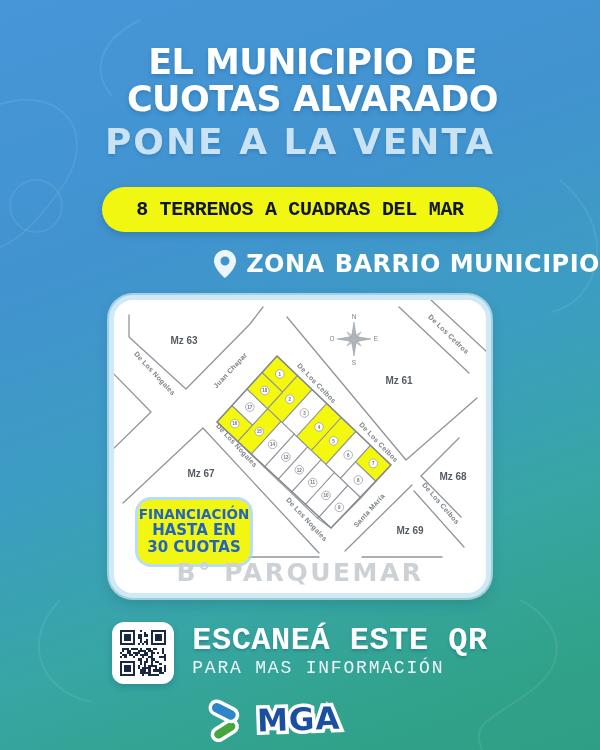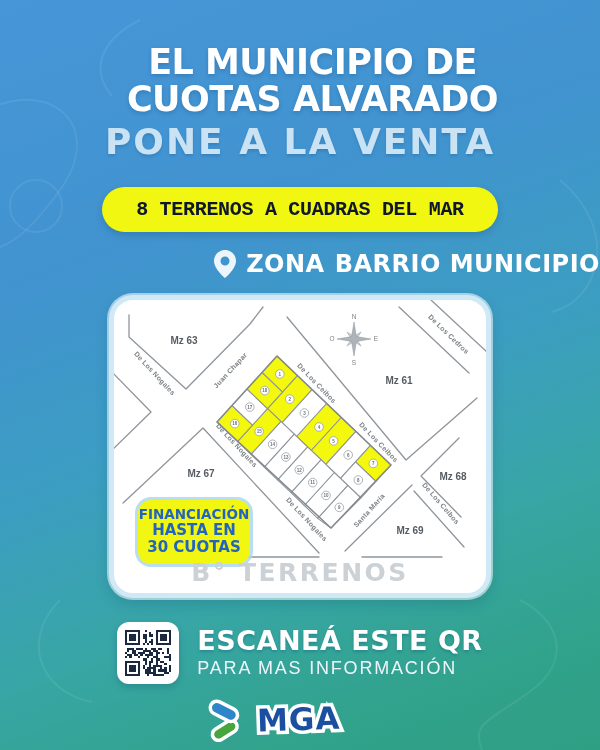--- a/index.html
+++ b/index.html
@@ -43,24 +43,24 @@
   .fin-badge .l2{font-size:15px;}
   .fin-badge .l3{font-size:15px;}
 
   .barrio{position:absolute;left:0;right:0;bottom:6px;text-align:center;color:#CCD1D5;
     font-weight:900;font-size:25px;letter-spacing:2.5px;}
 
   .qr-row{margin-top:24px;display:flex;align-items:center;justify-content:center;gap:18px;}
   .qr-box{width:62px;height:62px;background:#fff;border-radius:12px;box-sizing:border-box;padding:8px;
     box-shadow:0 3px 7px rgba(0,50,90,.22);}
   .qr-box svg{display:block;width:46px;height:46px;}
-  .qr-text .h{color:#fff;font-weight:900;font-size:27px;letter-spacing:.5px;line-height:30px;
-    text-shadow:0 2px 3px rgba(0,60,110,.25);}
+  .qr-text .h{color:#fff;font-weight:900;font-size:32px;letter-spacing:.5px;line-height:30px;
+    text-shadow:0 2px 3px rgba(0,60,110,.25);font-family:Liberation Mono, monospace;}
   .qr-text .s{color:#EEF6FC;font-weight:400;font-size:18px;letter-spacing:1.8px;line-height:24px;
-    font-family:Liberation Sans, sans-serif;}
+    font-family:Liberation Mono, monospace;}
 
   .logo-row{margin-top:12px;display:flex;justify-content:center;}
   .logo-row svg{transform:rotate(-2deg);}
   .logo-text{font-size:31px;font-weight:900;fill:#1B4F9F;stroke:#fff;stroke-width:7px;paint-order:stroke;
     letter-spacing:1px;font-family:"DejaVu Sans","Liberation Sans",sans-serif;}
 </style>
 </head>
 <body>
 
 <div class="flyer">
@@ -231,21 +231,21 @@
         <text class="compass-letter" x="-22" y="2.3">O</text>
       </g>
     </svg>
 
     <div class="fin-badge">
       <div class="l1">FINANCIACIÓN</div>
       <div class="l2">HASTA EN</div>
       <div class="l3">30 CUOTAS</div>
     </div>
 
-    <div class="barrio">B° TERRENOS</div>
+    <div class="barrio">B° PARQUEMAR</div>
   </div>
 
   <div class="qr-row">
     <div class="qr-box">
       <svg id="qr-svg" viewBox="0 0 21 21" shape-rendering="crispEdges" fill="#1B2940">
           <rect x="0" y="0" width="7" height="7"></rect>
           <rect x="1" y="1" width="5" height="5" fill="#fff"></rect>
           <rect x="2" y="2" width="3" height="3"></rect>
           <rect x="14" y="0" width="7" height="7"></rect>
           <rect x="15" y="1" width="5" height="5" fill="#fff"></rect>

